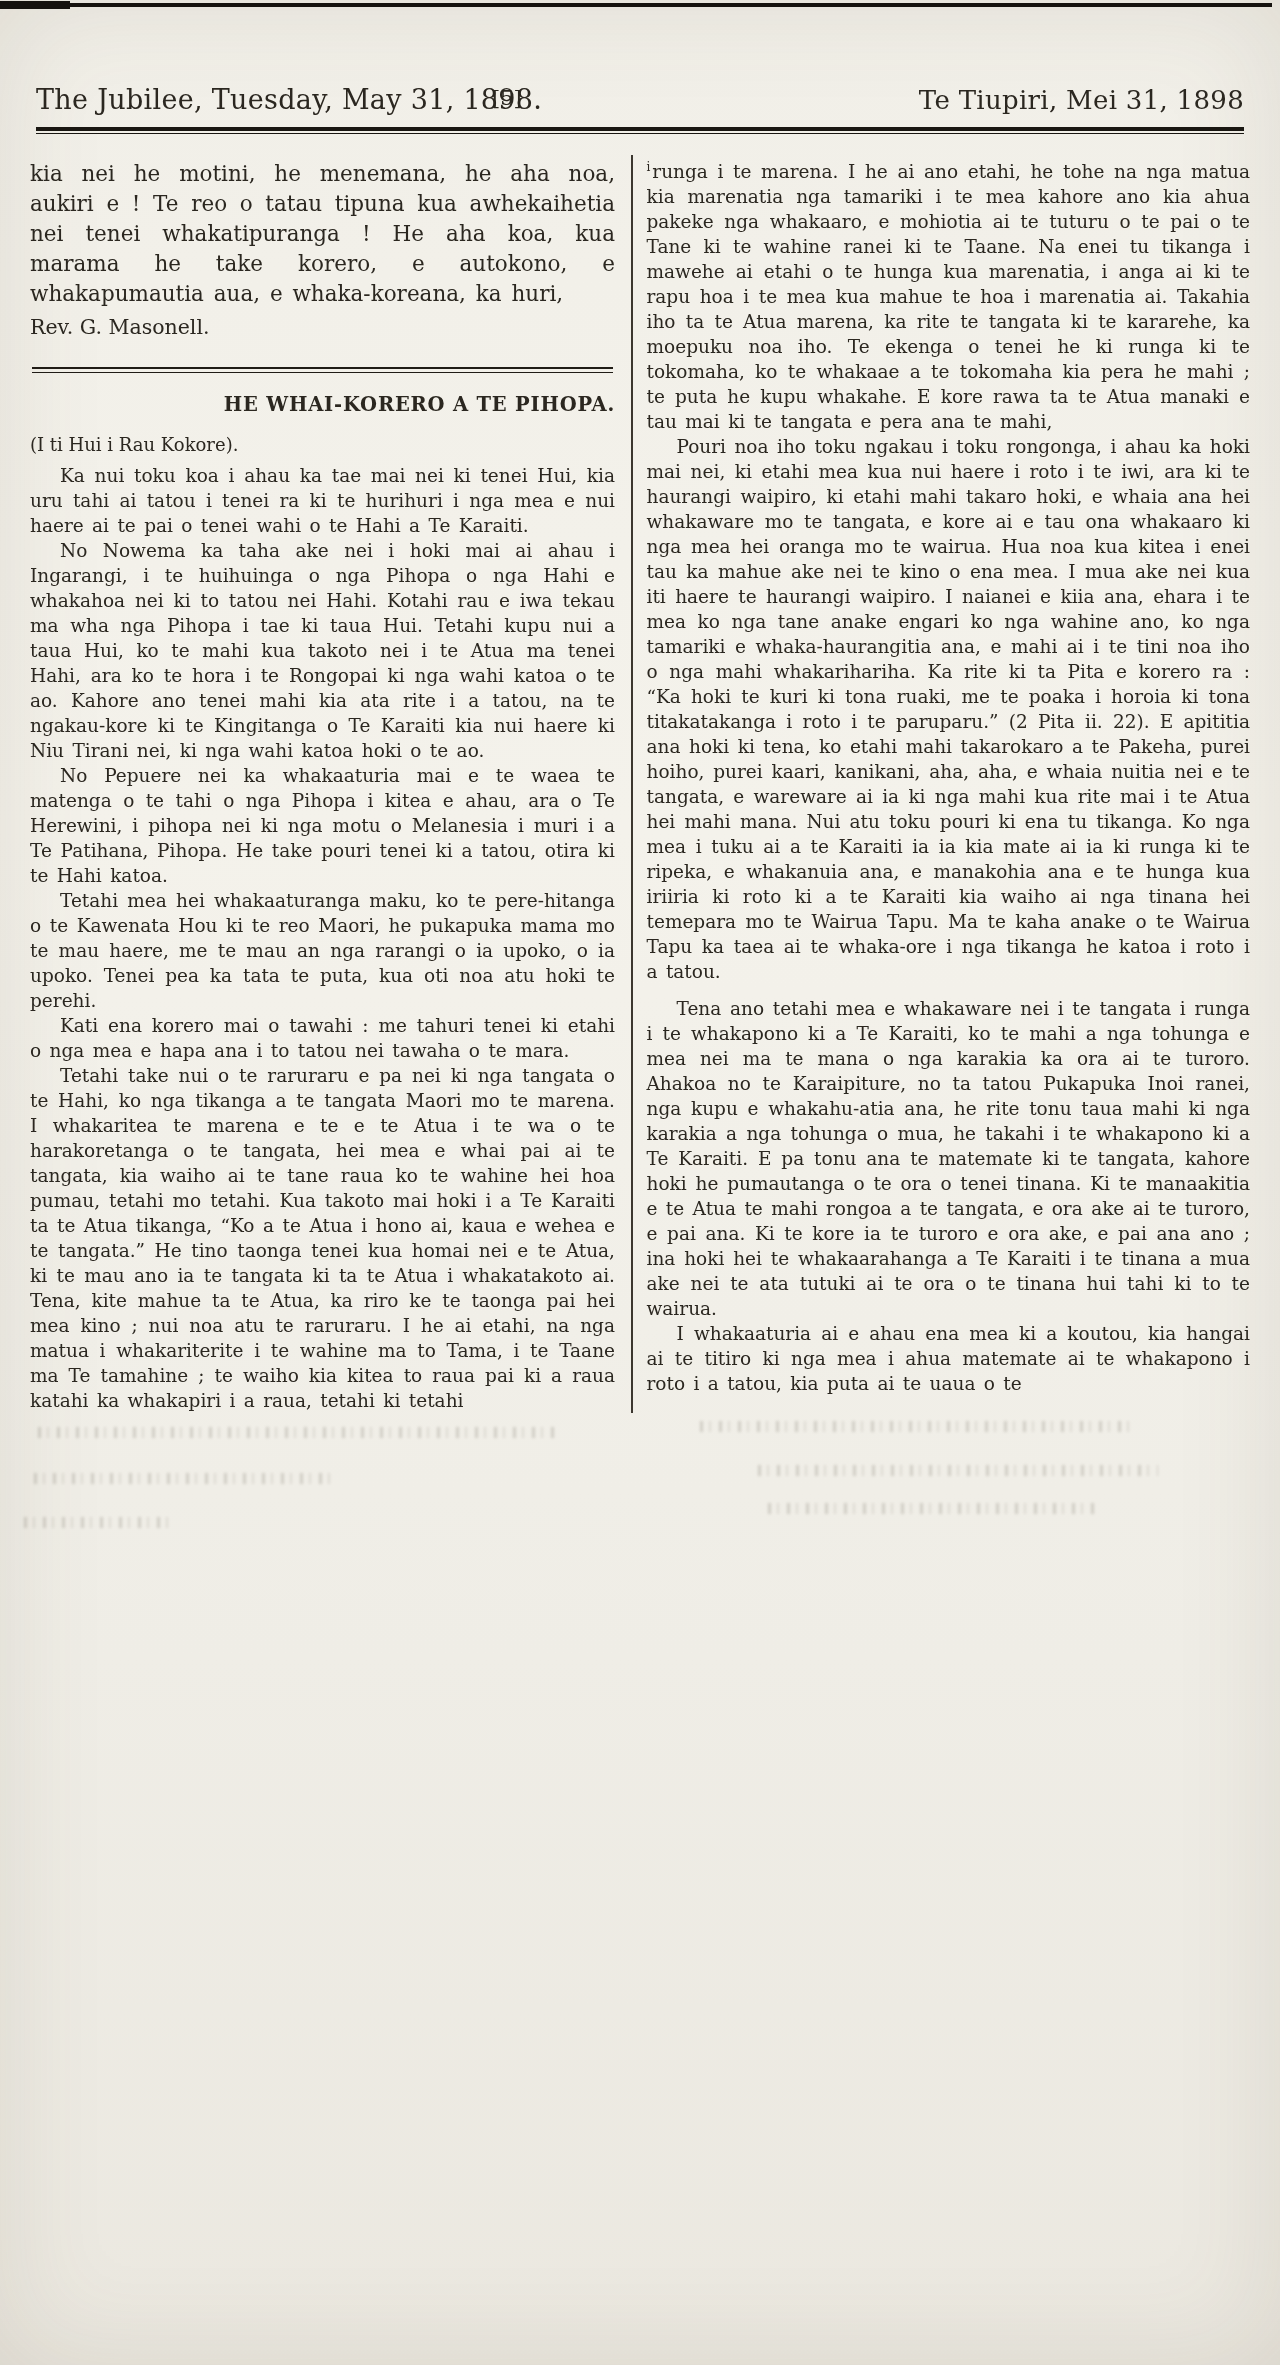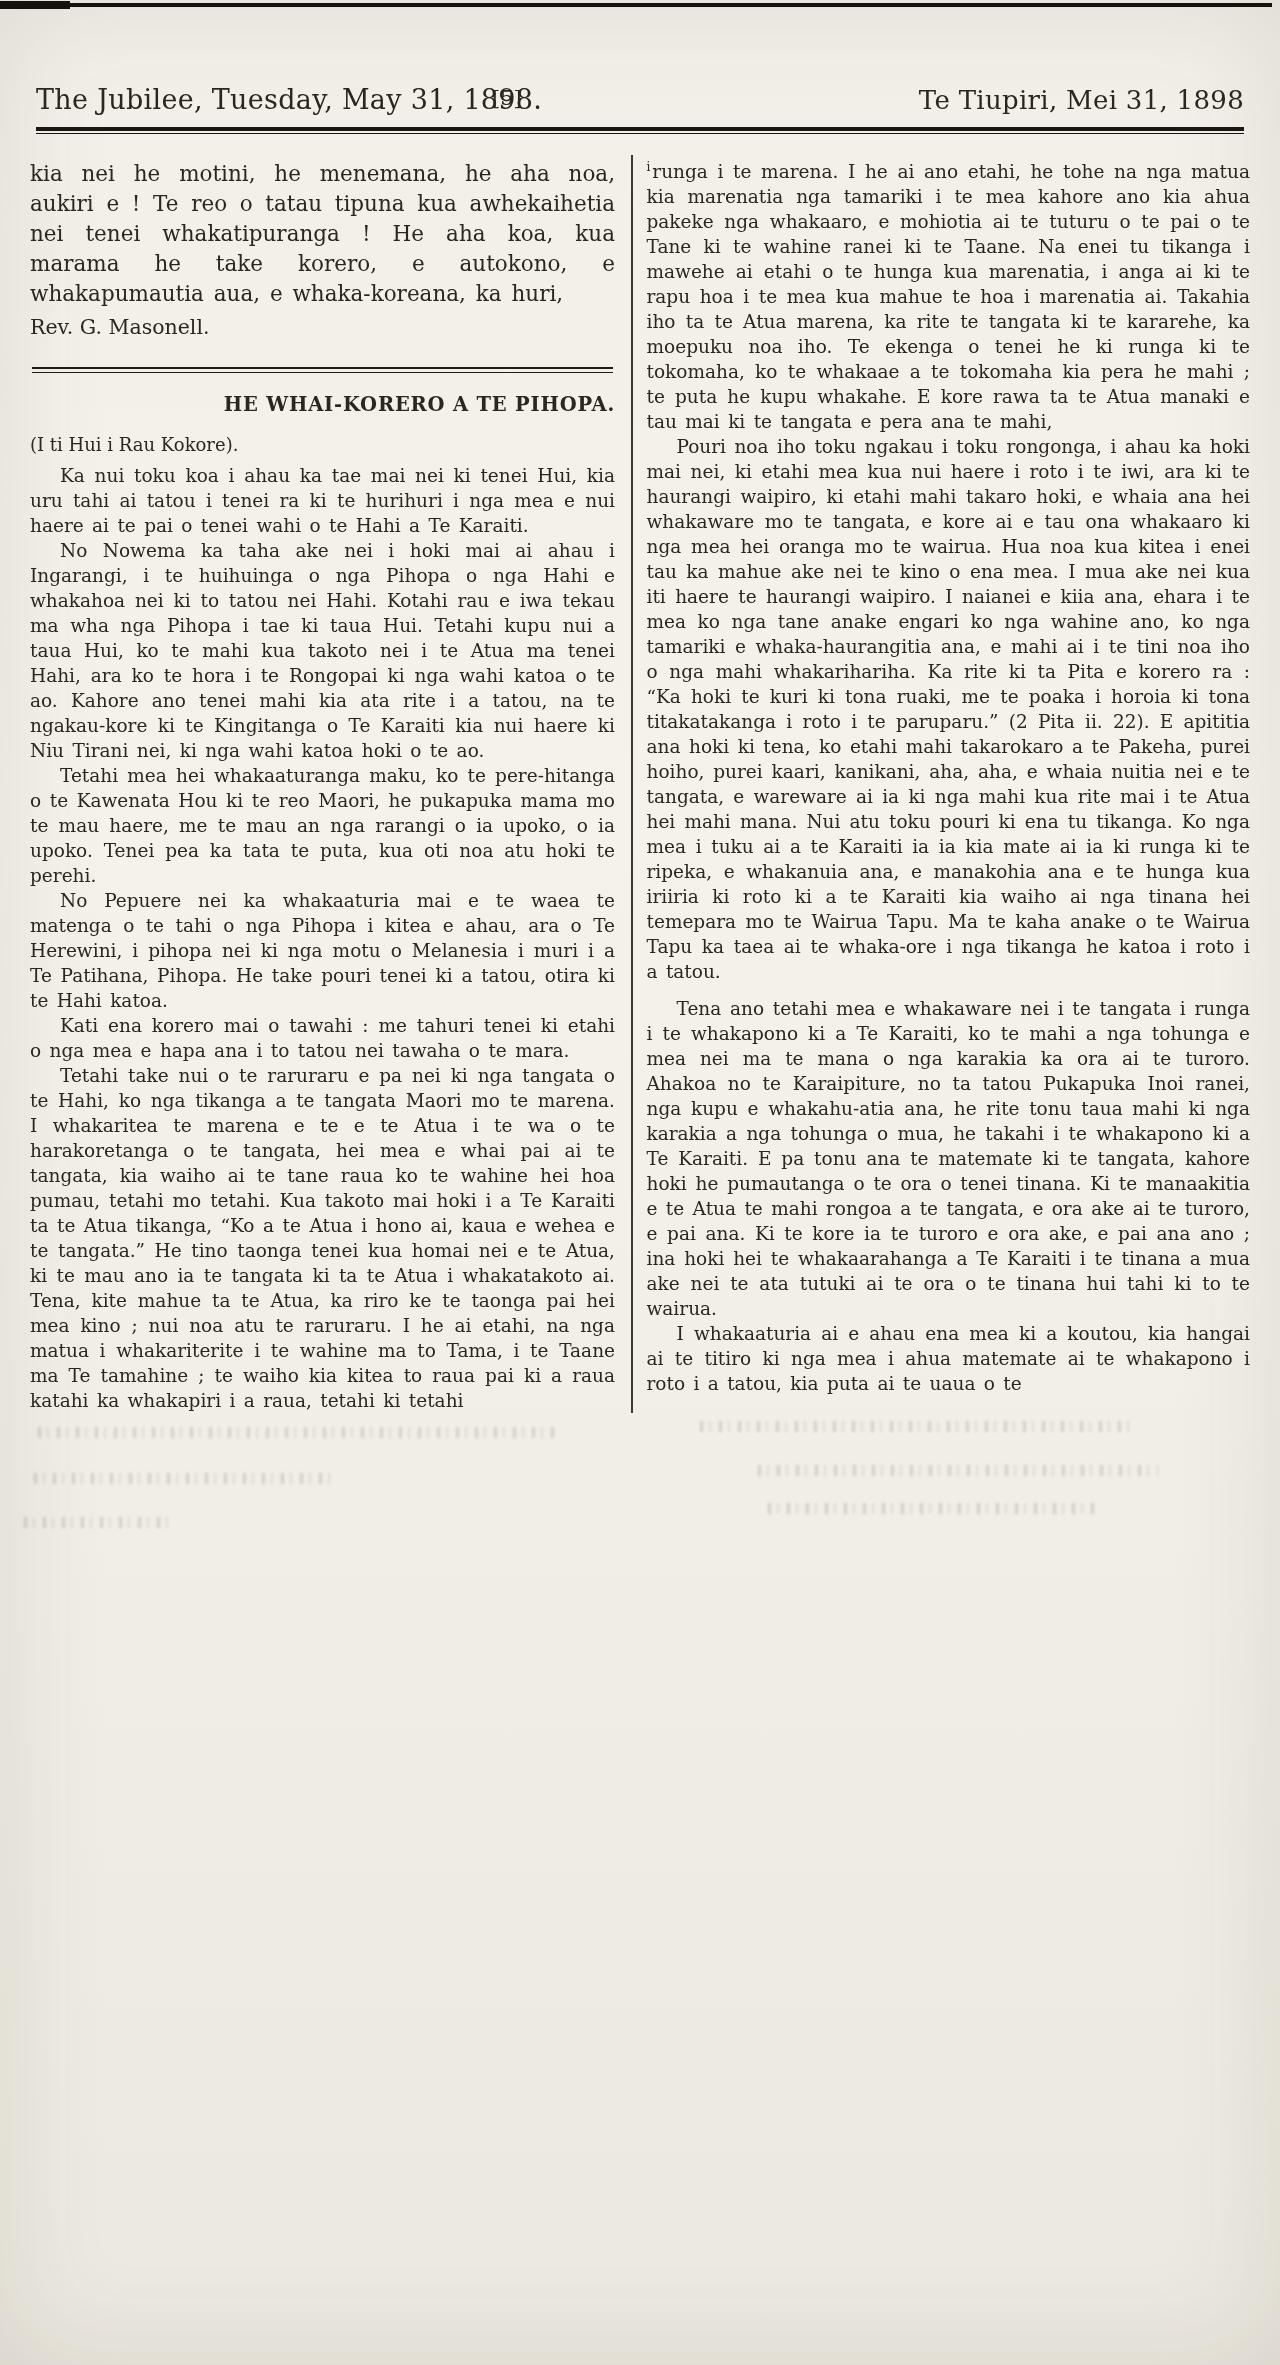--- a/index.html
+++ b/index.html
@@ -75,22 +75,22 @@
       <p class="intro noindent">kia nei he motini, he menemana, he aha noa, aukiri e !  Te reo o tatau tipuna kua awhekaihetia nei tenei whakatipuranga !  He aha koa, kua marama he take korero, e autokono, e whakapumautia aua, e whaka-koreana, ka huri,</p>
       <p class="signature">Rev. G. Masonell.</p>
 
       <div class="rule-double"></div>
 
       <h2 class="article-title">HE WHAI-KORERO A TE PIHOPA.</h2>
       <p class="article-subtitle">(I ti Hui i Rau Kokore).</p>
 
       <p class="body">Ka nui toku koa i ahau ka tae mai nei ki tenei Hui, kia uru tahi ai tatou i tenei ra ki te hurihuri i nga mea e nui haere ai te pai o tenei wahi o te Hahi a Te Karaiti.</p>
       <p class="body">No Nowema ka taha ake nei i hoki mai ai ahau i Ingarangi, i te huihuinga o nga Pihopa o nga Hahi e whakahoa nei ki to tatou nei Hahi.  Kotahi rau e iwa tekau ma wha nga Pihopa i tae ki taua Hui.  Tetahi kupu nui a taua Hui, ko te mahi kua takoto nei i te Atua ma tenei Hahi, ara ko te hora i te Rongopai ki nga wahi katoa o te ao.  Kahore ano tenei mahi kia ata rite i a tatou, na te ngakau-kore ki te Kingitanga o Te Karaiti kia nui haere ki Niu Tirani nei, ki nga wahi katoa hoki o te ao.</p>
+      <p class="body">No Pepuere nei ka whakaaturia mai e te waea te matenga o te tahi o nga Pihopa i kitea e ahau, ara o Te Herewini, i pihopa nei ki nga motu o Melanesia i muri i a Te Patihana, Pihopa.  He take pouri tenei ki a tatou, otira ki te Hahi katoa.</p>
       <p class="body">Tetahi mea hei whakaaturanga maku, ko te pere-hitanga o te Kawenata Hou ki te reo Maori, he pukapuka mama mo te mau haere, me te mau an nga rarangi o ia upoko, o ia upoko.  Tenei pea ka tata te puta, kua oti noa atu hoki te perehi.</p>
-      <p class="body">No Pepuere nei ka whakaaturia mai e te waea te matenga o te tahi o nga Pihopa i kitea e ahau, ara o Te Herewini, i pihopa nei ki nga motu o Melanesia i muri i a Te Patihana, Pihopa.  He take pouri tenei ki a tatou, otira ki te Hahi katoa.</p>
       <p class="body">Kati ena korero mai o tawahi : me tahuri tenei ki etahi o nga mea e hapa ana i to tatou nei tawaha o te mara.</p>
       <p class="body">Tetahi take nui o te raruraru e pa nei ki nga tangata o te Hahi, ko nga tikanga a te tangata Maori mo te marena.  I whakaritea te marena e te e te Atua i te wa o te harakoretanga o te tangata, hei mea e whai pai ai te tangata, kia waiho ai te tane raua ko te wahine hei hoa pumau, tetahi mo tetahi.  Kua takoto mai hoki i a Te Karaiti ta te Atua tikanga, “Ko a te Atua i hono ai, kaua e wehea e te tangata.”  He tino taonga tenei kua homai nei e te Atua, ki te mau ano ia te tangata ki ta te Atua i whakatakoto ai.  Tena, kite mahue ta te Atua, ka riro ke te taonga pai hei mea kino ; nui noa atu te raruraru.  I he ai etahi, na nga matua i whakariterite i te wahine ma to Tama, i te Taane ma Te tamahine ; te waiho kia kitea to raua pai ki a raua katahi ka whakapiri i a raua, tetahi ki tetahi</p>
     </section>
 
     <div class="col-rule"></div>
 
     <section class="col right">
       <p class="body noindent"><sup class="catch">i</sup><span>runga i te marena.  I he ai ano etahi, he tohe na nga matua kia marenatia nga tamariki i te mea kahore ano kia ahua pakeke nga whakaaro, e mohiotia ai te tuturu o te pai o te Tane ki te wahine ranei ki te Taane.  Na enei tu tikanga i mawehe ai etahi o te hunga kua marenatia, i anga ai ki te rapu hoa i te mea kua mahue te hoa i marenatia ai.  Takahia iho ta te Atua marena, ka rite te tangata ki te kararehe, ka moepuku noa iho.  Te ekenga o tenei he ki runga ki te tokomaha, ko te whakaae a te tokomaha kia pera he mahi ; te puta he kupu whakahe.  E kore rawa ta te Atua manaki e tau mai ki te tangata e pera ana te mahi,</span></p>
       <p class="body">Pouri noa iho toku ngakau i toku rongonga, i ahau ka hoki mai nei, ki etahi mea kua nui haere i roto i te iwi, ara ki te haurangi waipiro, ki etahi mahi takaro hoki, e whaia ana hei whakaware mo te tangata, e kore ai e tau ona whakaaro ki nga mea hei oranga mo te wairua.  Hua noa kua kitea i enei tau ka mahue ake nei te kino o ena mea.  I mua ake nei kua iti haere te haurangi waipiro.  I naianei e kiia ana, ehara i te mea ko nga tane anake engari ko nga wahine ano, ko nga tamariki e whaka-haurangitia ana, e mahi ai i te tini noa iho o nga mahi whakarihariha.  Ka rite ki ta Pita e korero ra : “Ka hoki te kuri ki tona ruaki, me te poaka i horoia ki tona titakatakanga i roto i te paruparu.” (2 Pita ii. 22).  E apititia ana hoki ki tena, ko etahi mahi takarokaro a te Pakeha, purei hoiho, purei kaari, kanikani, aha, aha, e whaia nuitia nei e te tangata, e wareware ai ia ki nga mahi kua rite mai i te Atua hei mahi mana.  Nui atu toku pouri ki ena tu tikanga.  Ko nga mea i tuku ai a te Karaiti ia ia kia mate ai ia ki runga ki te ripeka, e whakanuia ana, e manakohia ana e te hunga kua iriiria ki roto ki a te Karaiti kia waiho ai nga tinana hei temepara mo te Wairua Tapu.  Ma te kaha anake o te Wairua Tapu ka taea ai te whaka-ore i nga tikanga he katoa i roto i a tatou.</p>
       <p class="body spaced">Tena ano tetahi mea e whakaware nei i te tangata i runga i te whakapono ki a Te Karaiti, ko te mahi a nga tohunga e mea nei ma te mana o nga karakia ka ora ai te turoro.  Ahakoa no te Karaipiture, no ta tatou Pukapuka Inoi ranei, nga kupu e whakahu-atia ana, he rite tonu taua mahi ki nga karakia a nga tohunga o mua, he takahi i te whakapono ki a Te Karaiti.  E pa tonu ana te matemate ki te tangata, kahore hoki he pumautanga o te ora o tenei tinana.  Ki te manaakitia e te Atua te mahi rongoa a te tangata, e ora ake ai te turoro, e pai ana.  Ki te kore ia te turoro e ora ake, e pai ana ano ; ina hoki hei te whakaarahanga a Te Karaiti i te tinana a mua ake nei te ata tutuki ai te ora o te tinana hui tahi ki to te wairua.</p>

